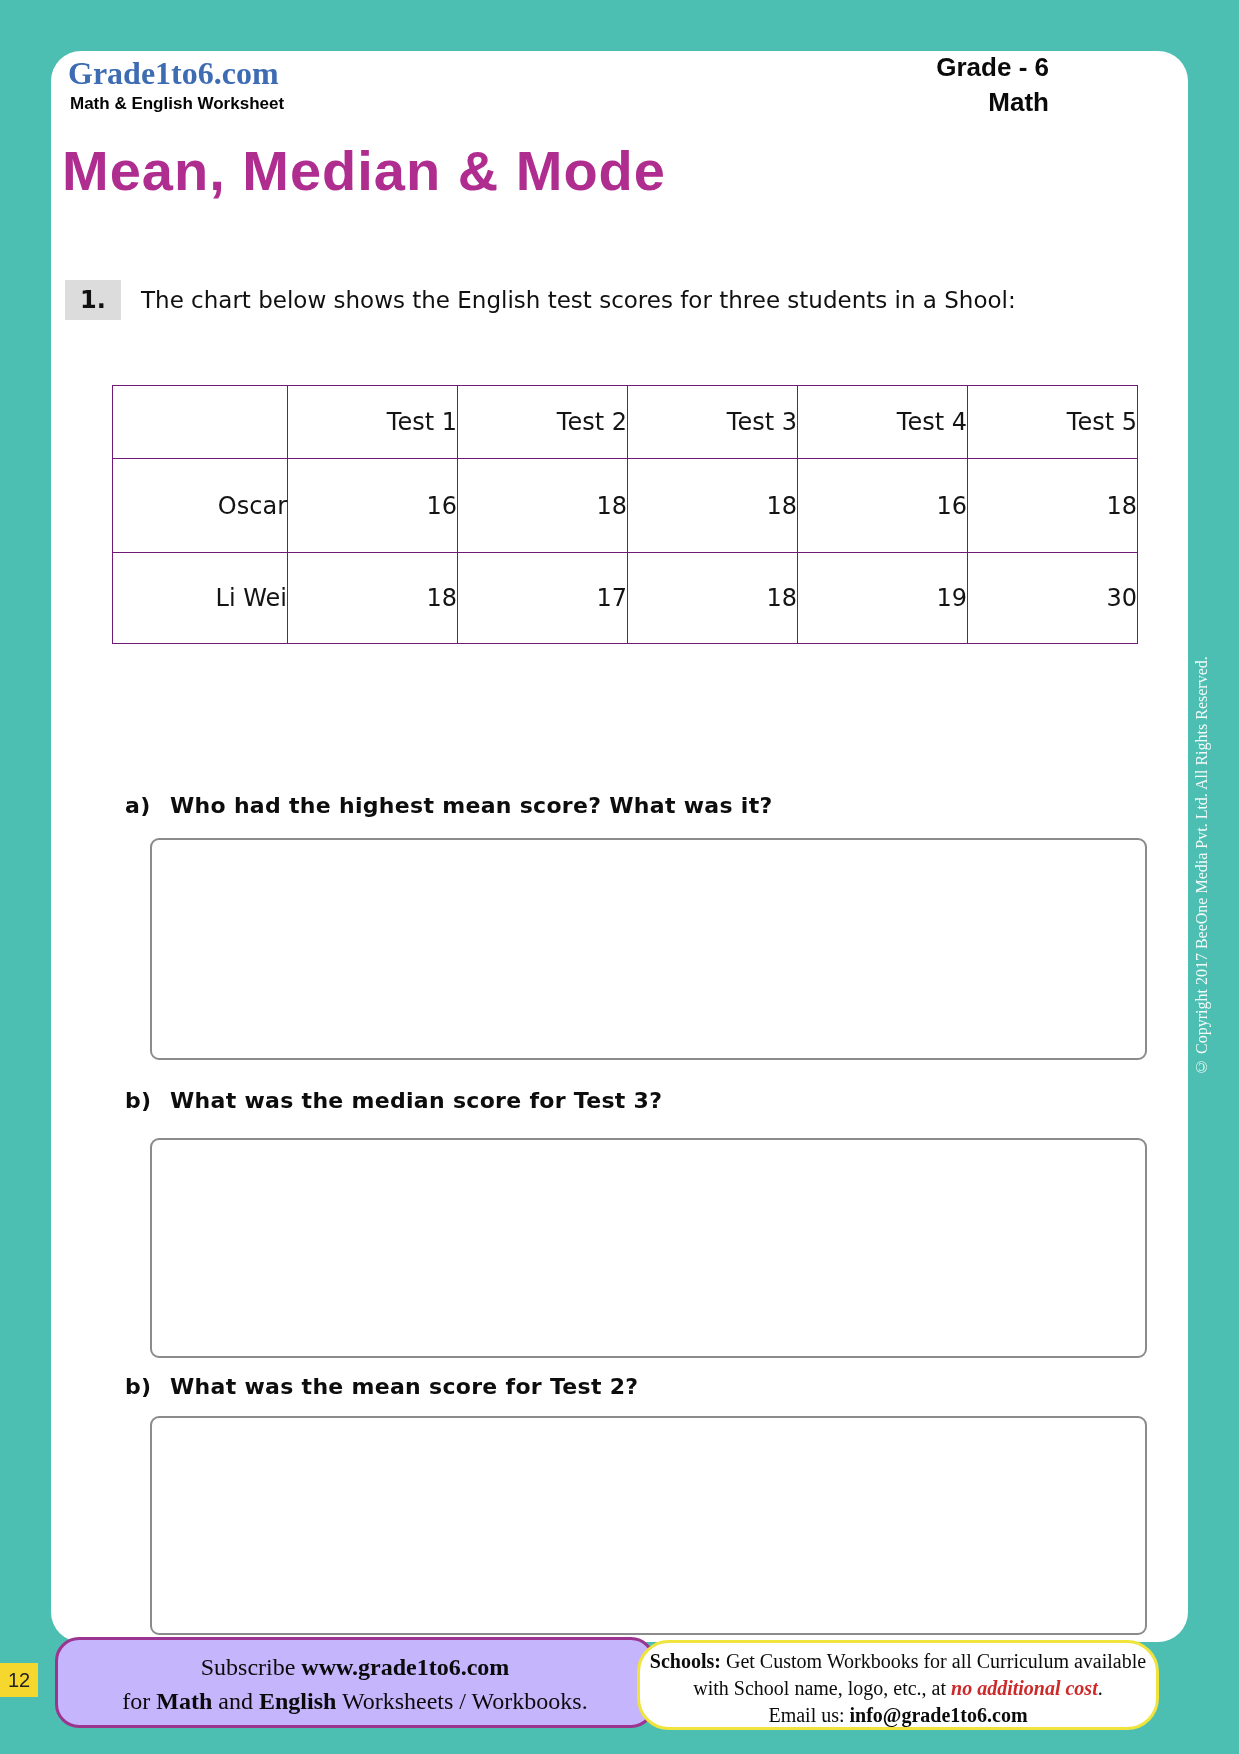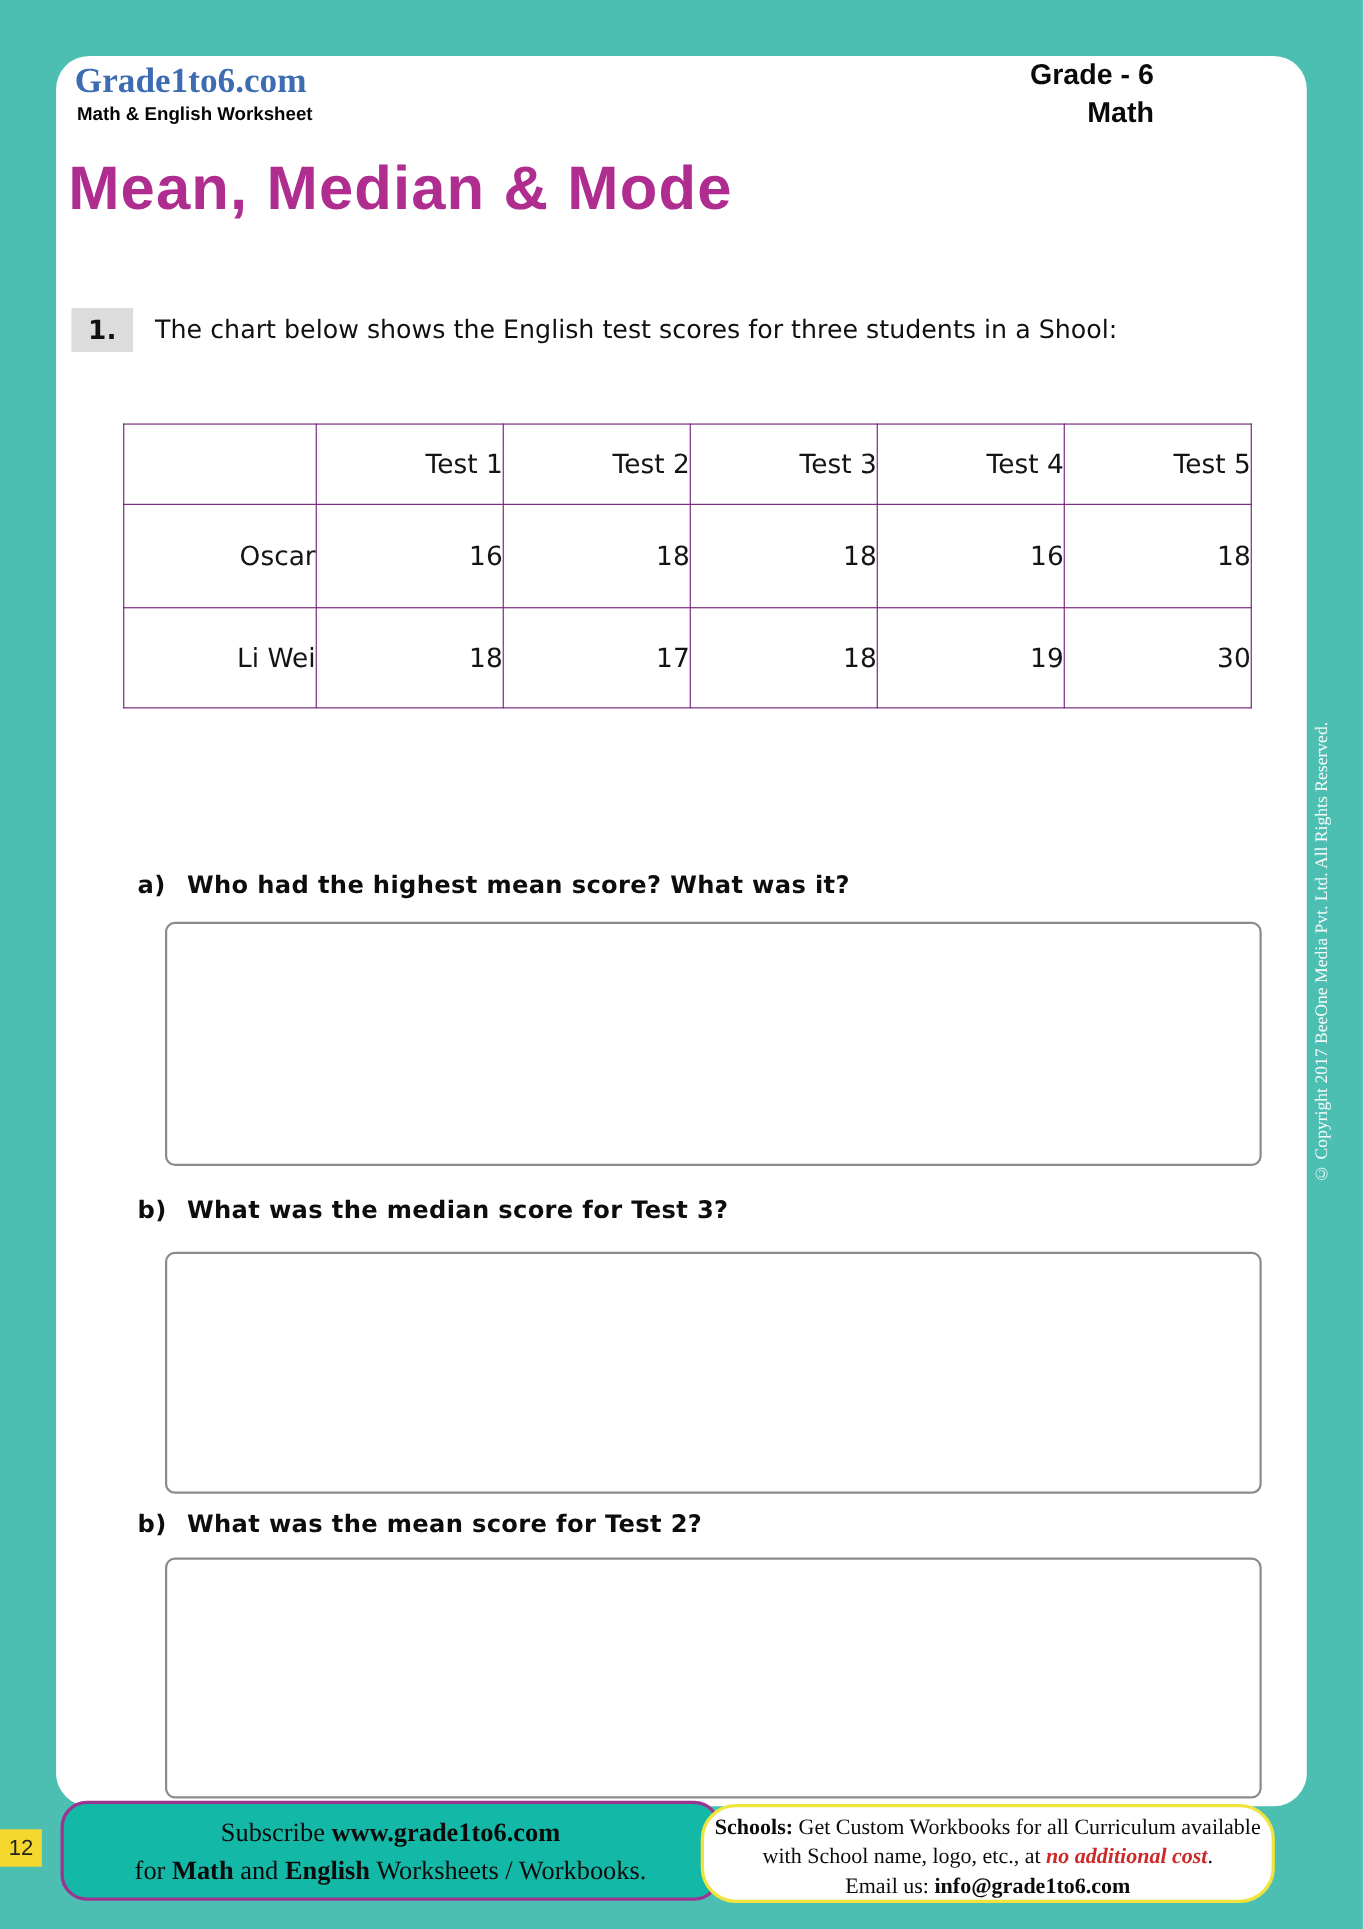--- a/index.html
+++ b/index.html
@@ -120,21 +120,21 @@
     position: absolute; left: 0; top: 1663px;
     width: 38px; height: 34px;
     background: #F6D72E;
     display: flex; align-items: center; justify-content: center;
     font-family: "Liberation Sans", sans-serif;
     font-size: 20px; color: #222;
   }
   .subscribe-box {
     position: absolute; left: 55px; top: 1637px;
     width: 600px; height: 91px;
-    background: #14b8a6;
+    background: #c4b5fd;
     border: 3px solid #9C3590;
     border-radius: 24px;
     font-family: "Liberation Serif", serif;
     font-size: 24px; color: #0b0b0b;
     text-align: center;
     padding-top: 11px;
     line-height: 1.4;
   }
   .schools-box {
     position: absolute; left: 637px; top: 1640px;

